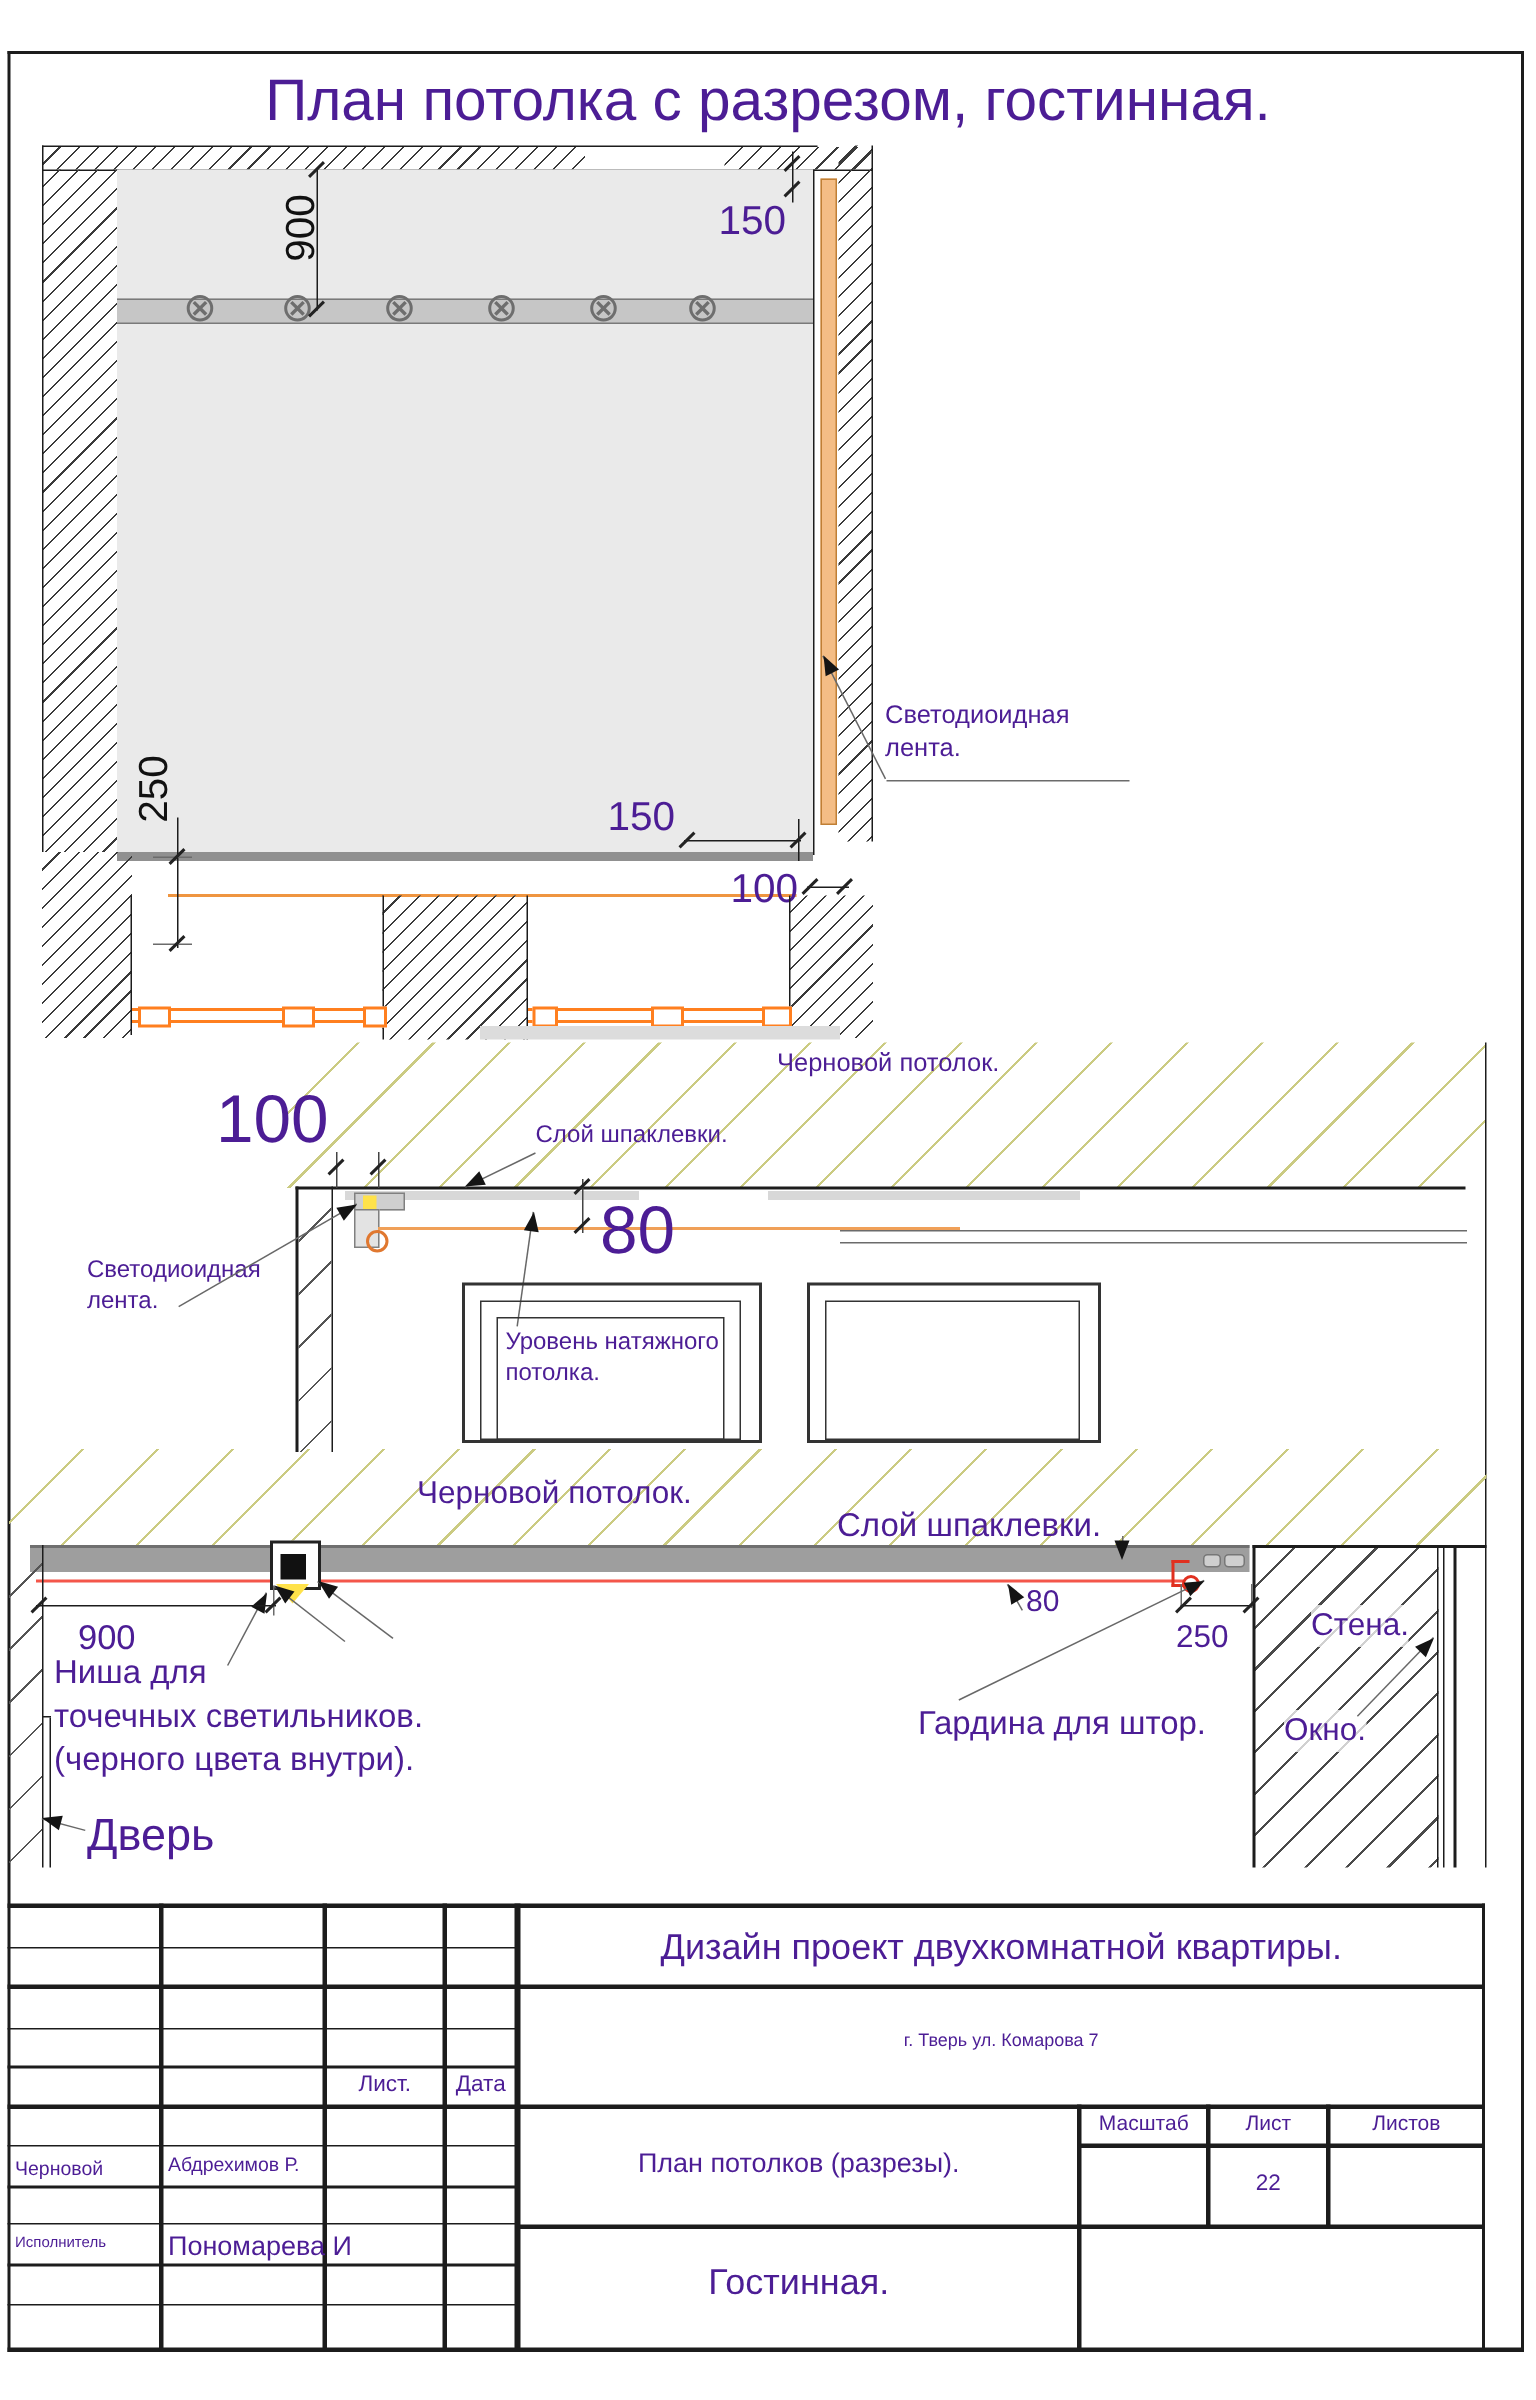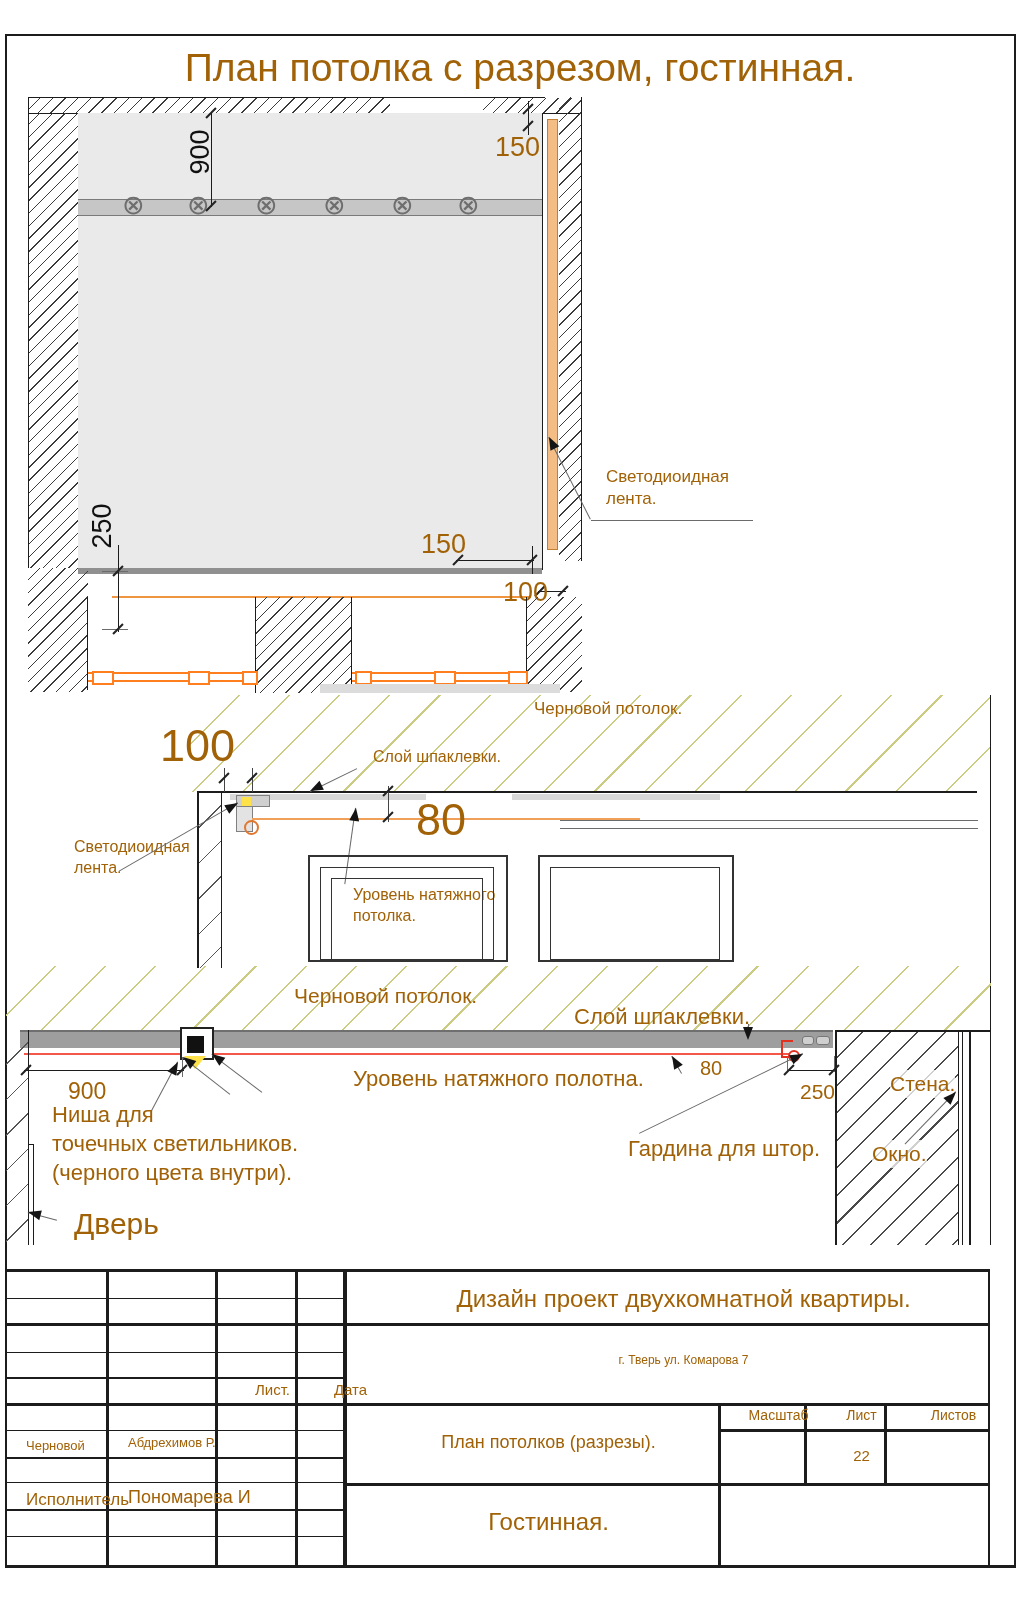--- a/index.html
+++ b/index.html
@@ -1,21 +1,21 @@
 <!DOCTYPE html>
 <html><head>
 <meta charset="utf-8">
 <style>
   html,body{margin:0;padding:0;background:#fff;}
   .sheet{position:relative;width:1024px;height:1600px;background:#ffffff;overflow:hidden;
          font-family:"Liberation Sans",sans-serif;color:#111;}
   .ln{position:absolute;background:#1c1c1c;}
   .lng{position:absolute;background:#6b6b6b;}
   .fill{position:absolute;}
-  .lbl{position:absolute;white-space:pre-line;line-height:1.32;color:#a16207;margin-left:16px;}
+  .lbl{position:absolute;white-space:pre-line;line-height:1.32;color:#4c1d95;}
   .ctr{text-align:center;}
   .vtext{position:absolute;transform:rotate(-90deg);text-align:center;white-space:nowrap;}
   .tk{position:absolute;width:14px;height:2px;background:#222;transform:rotate(-45deg);}
   .arr{position:absolute;width:0;height:0;border-top:5px solid transparent;border-bottom:5px solid transparent;
        border-left:13px solid #141414;transform-origin:100% 50%;}
   .ld{position:absolute;height:1px;background:#686868;transform-origin:0 0;}
   .hW{background-image:repeating-linear-gradient(135deg,rgba(0,0,0,0) 0 8px,#3a3a3a 8px 9px);}
   .hC{background-image:repeating-linear-gradient(135deg,rgba(0,0,0,0) 0 18px,#4a4a4a 18px 19.5px);}
   .hS{background-image:repeating-linear-gradient(135deg,rgba(0,0,0,0) 0 24px,#555 24px 25px);}
   .hO{background-image:repeating-linear-gradient(135deg,rgba(255,255,255,0) 0 34px,#cbcb82 34px 35.5px);}
@@ -192,21 +192,20 @@
 
   <div class="lbl" style="left:874px;top:1070px;font-size:21px;background:rgba(255,255,255,.75);">Стена.</div>
   <div class="lbl" style="left:856px;top:1140px;font-size:21px;background:rgba(255,255,255,.75);">Окно.</div>
   <div class="ld" style="left:956px;top:1092px;width:73px;transform:rotate(134deg);"></div>
   <div class="arr" style="left:943px;top:1087px;transform:rotate(-46deg);"></div>
 
   <div class="lbl" style="left:558px;top:1002px;font-size:22px;">Слой шпаклевки.</div>
   <div class="lng" style="left:748px;top:1024px;width:1px;height:8px;"></div>
   <div class="arr" style="left:735px;top:1035px;transform:rotate(90deg);"></div>
 
-  <div class="lbl" style="left:337px;top:1064px;font-size:22px;">Уровень натяжного полотна.</div>
   <div class="ld" style="left:672px;top:1056px;width:20px;transform:rotate(60deg);"></div>
   <div class="arr" style="left:659px;top:1051px;transform:rotate(-120deg);"></div>
   <div class="lbl" style="left:684px;top:1055px;font-size:20px;">80</div>
 
   <div class="box" style="left:781px;top:1040px;width:10px;height:14px;border:2px solid #e03020;border-right:none;"></div>
   <div class="box" style="left:788px;top:1050px;width:8px;height:8px;border:2px solid #e03020;border-radius:50%;"></div>
   <div class="box" style="left:802px;top:1036px;width:10px;height:7px;background:#cfcfcf;border:1px solid #777;border-radius:3px;"></div>
   <div class="box" style="left:816px;top:1036px;width:12px;height:7px;background:#cfcfcf;border:1px solid #777;border-radius:3px;"></div>
   <div class="ld" style="left:803px;top:1054px;width:182px;transform:rotate(154deg);"></div>
   <div class="arr" style="left:790px;top:1049px;transform:rotate(-26deg);"></div>
@@ -262,23 +261,23 @@
   <div class="ln" style="left:718px;top:1403px;width:3px;height:165px;"></div>
   <div class="ln" style="left:804px;top:1403px;width:3px;height:82px;"></div>
   <div class="ln" style="left:884px;top:1403px;width:3px;height:82px;"></div>
   <div class="ln" style="left:988px;top:1269px;width:2px;height:299px;"></div>
 
   <div class="lbl ctr" style="left:345px;top:1283px;width:645px;font-size:24px;">Дизайн проект двухкомнатной квартиры.</div>
   <div class="lbl ctr" style="left:345px;top:1353px;width:645px;font-size:12px;">г. Тверь ул. Комарова 7</div>
   <div class="lbl ctr" style="left:345px;top:1431px;width:375px;font-size:18px;">План потолков (разрезы).</div>
   <div class="lbl ctr" style="left:345px;top:1506px;width:375px;font-size:24px;">Гостинная.</div>
   <div class="lbl ctr" style="left:218px;top:1380px;width:77px;font-size:15px;">Лист.</div>
-  <div class="lbl ctr" style="left:298px;top:1380px;width:45px;font-size:15px;padding-left:14px;">Дата</div>
+  <div class="lbl ctr" style="left:298px;top:1380px;width:45px;font-size:15px;">Дата</div>
   <div class="lbl" style="left:10px;top:1437px;font-size:13px;">Черновой</div>
   <div class="lbl" style="left:112px;top:1434px;font-size:13px;">Абдрехимов Р.</div>
-  <div class="lbl" style="left:10px;top:1489px;font-size:17px;">Исполнитель</div>
+  <div class="lbl" style="left:10px;top:1489px;font-size:10px;">Исполнитель</div>
   <div class="lbl" style="left:112px;top:1486px;font-size:18px;">Пономарева И</div>
   <div class="lbl ctr" style="left:721px;top:1406px;width:83px;font-size:14px;">Масштаб</div>
   <div class="lbl ctr" style="left:807px;top:1406px;width:77px;font-size:14px;">Лист</div>
   <div class="lbl ctr" style="left:887px;top:1406px;width:101px;font-size:14px;">Листов</div>
   <div class="lbl ctr" style="left:807px;top:1446px;width:77px;font-size:15px;">22</div>
 
 </div>
 
 </body></html>

